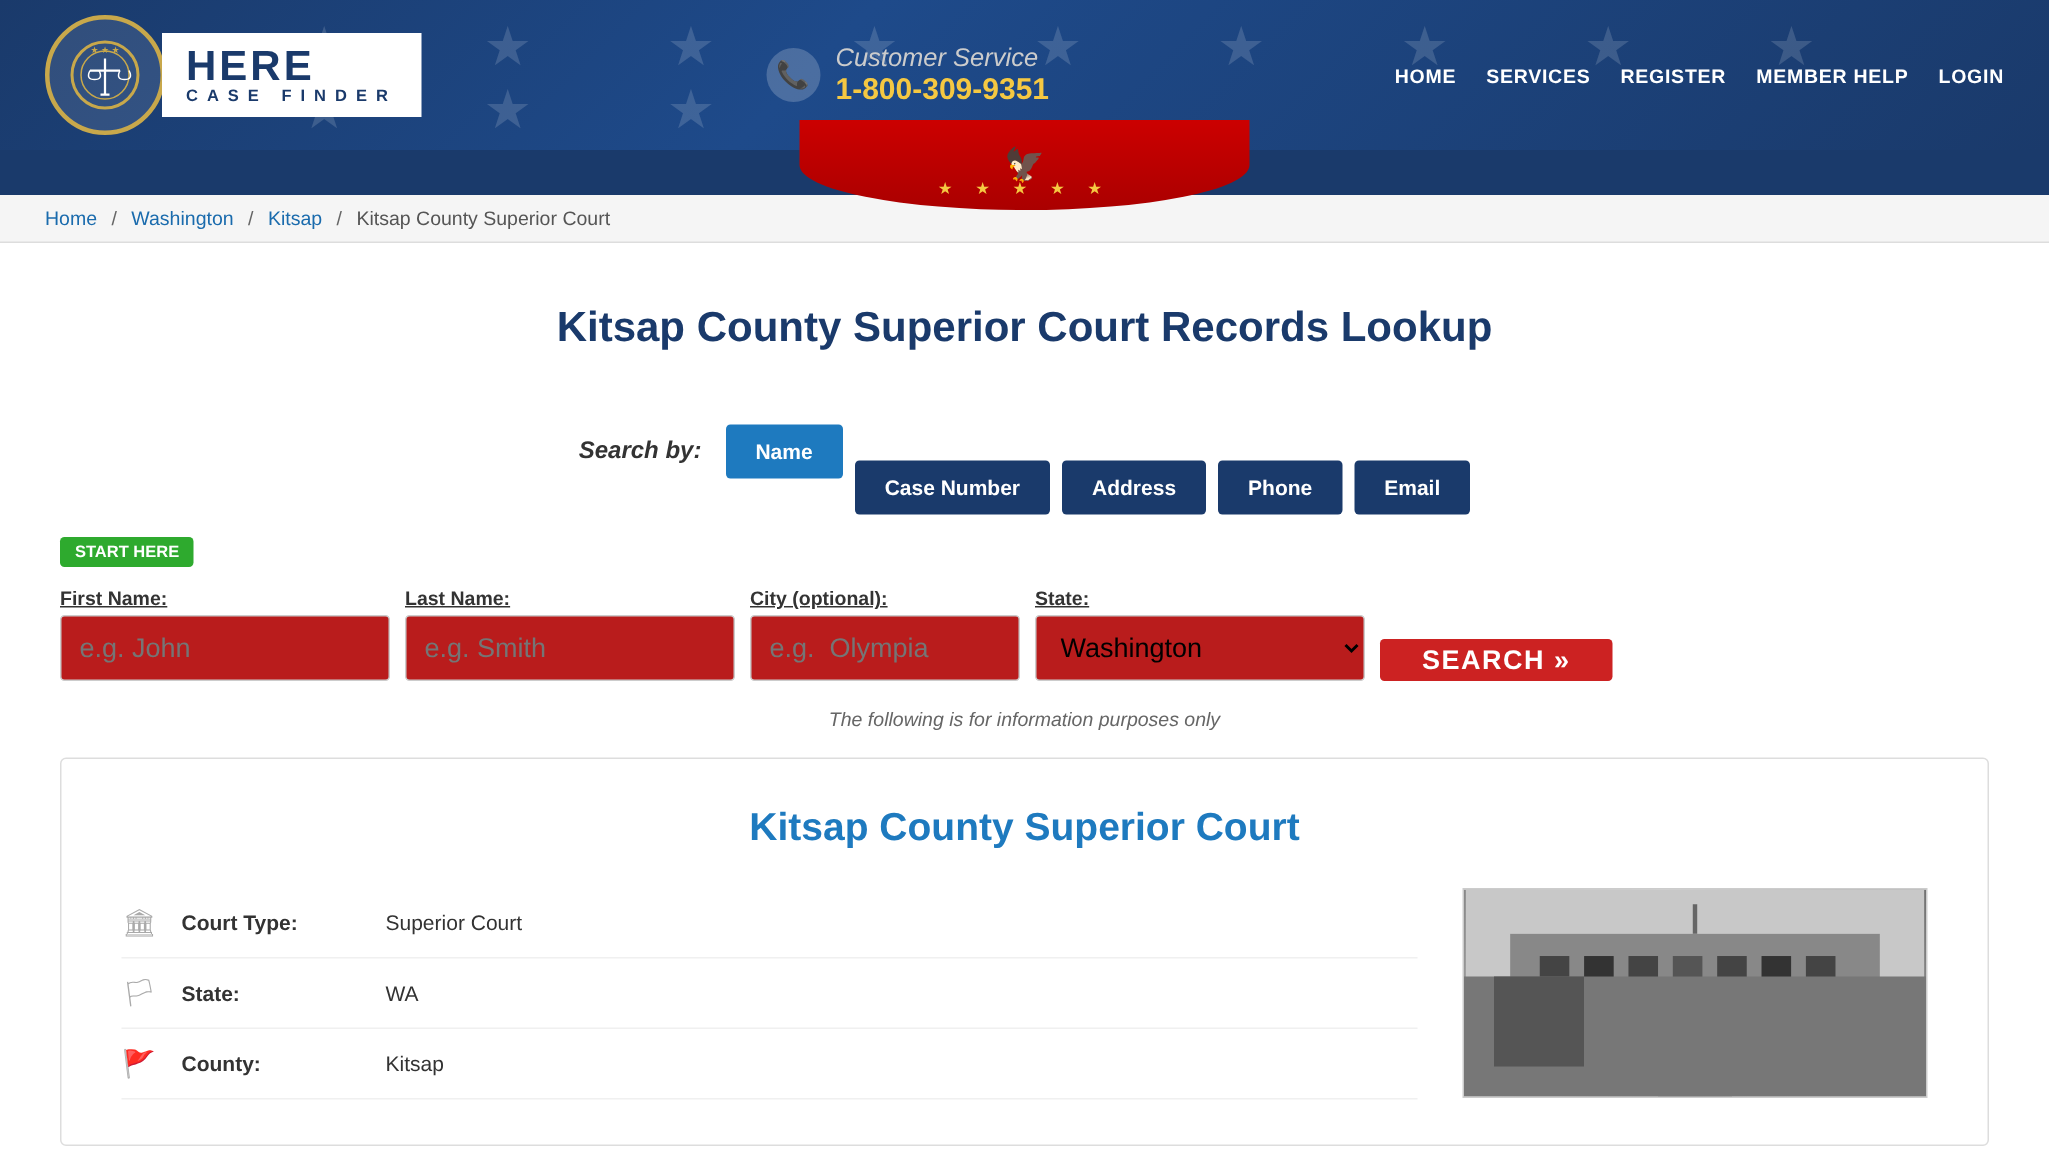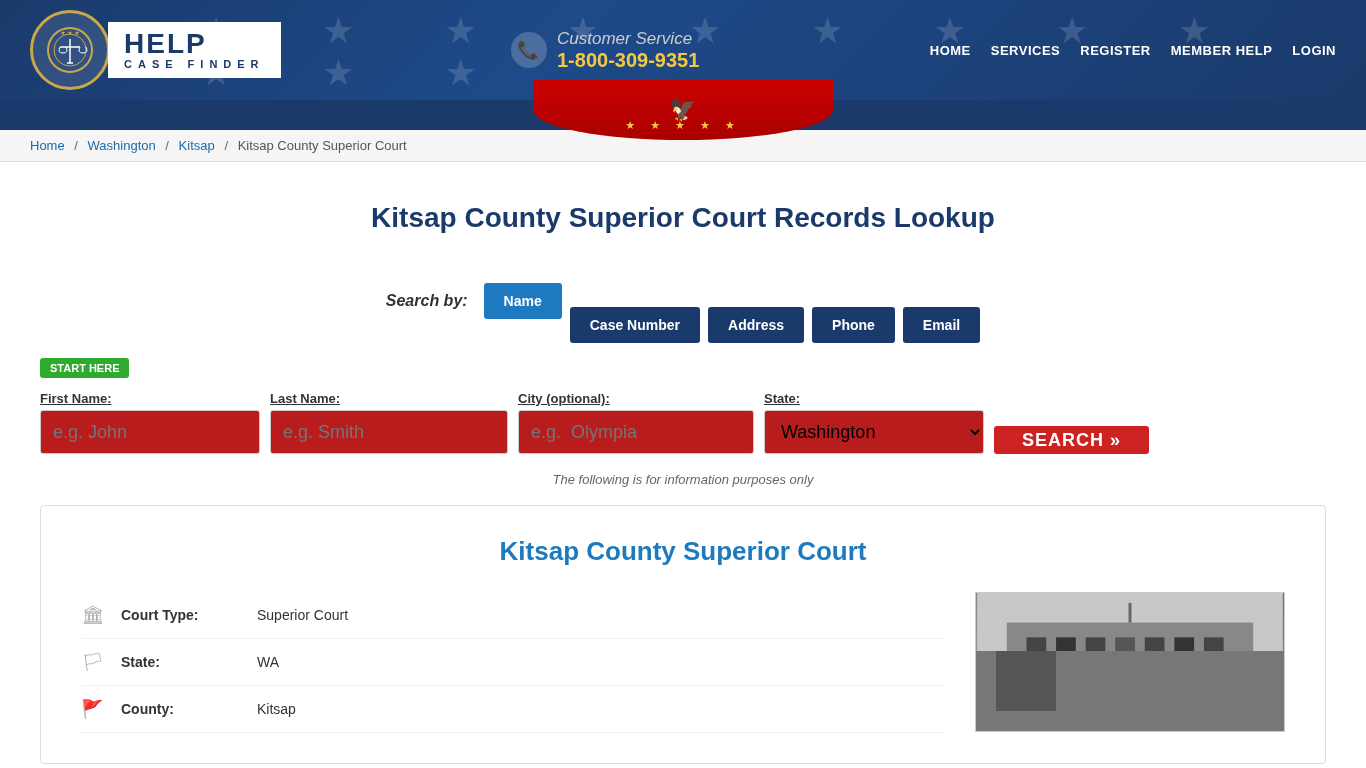--- a/index.html
+++ b/index.html
@@ -232,22 +232,22 @@
     }
     .form-field input, .form-field select {
       padding: 10px 12px;
       border: 1px solid #ccc;
       border-radius: 3px;
       font-size: 18px;
       background: #b91c1c;
       height: 44px;
     }
     .field-first-name { width: 220px; }
-    .field-last-name { width: 238px; }
-    .field-city { width: 236px; }
+    .field-last-name { width: 220px; }
+    .field-city { width: 180px; }
     .field-state { width: 220px; }
     .search-btn {
       background: #cc2222;
       color: white;
       border: none;
       padding: 0 28px;
       height: 28px;
       font-size: 18px;
       font-weight: bold;
       cursor: pointer;
@@ -351,21 +351,21 @@
         <text x="25" y="10" text-anchor="middle" fill="#c8a84b" font-size="6">★ ★ ★</text>
 
         <line x1="25" y1="14" x2="25" y2="38" stroke="white" stroke-width="1.5"></line>
         <line x1="15" y1="22" x2="35" y2="22" stroke="white" stroke-width="1.5"></line>
         <path d="M15 22 Q12 28 18 28 Q24 28 21 22" fill="none" stroke="white" stroke-width="1"></path>
         <path d="M35 22 Q32 28 38 28 Q44 28 41 22" fill="none" stroke="white" stroke-width="1"></path>
         <line x1="22" y1="38" x2="28" y2="38" stroke="white" stroke-width="1.5"></line>
       </svg>
     </div>
     <div class="logo-text-area">
-      <div class="logo-court">HELP</div>
+      <div class="logo-court">HERE</div>
       <div class="logo-case-finder">CASE FINDER</div>
     </div>
   </div>
 
   <div class="customer-service">
     <div class="phone-icon">📞</div>
     <div>
       <div class="customer-service-label">Customer Service</div>
       <div class="customer-service-phone">1-800-309-9351</div>
     </div>

